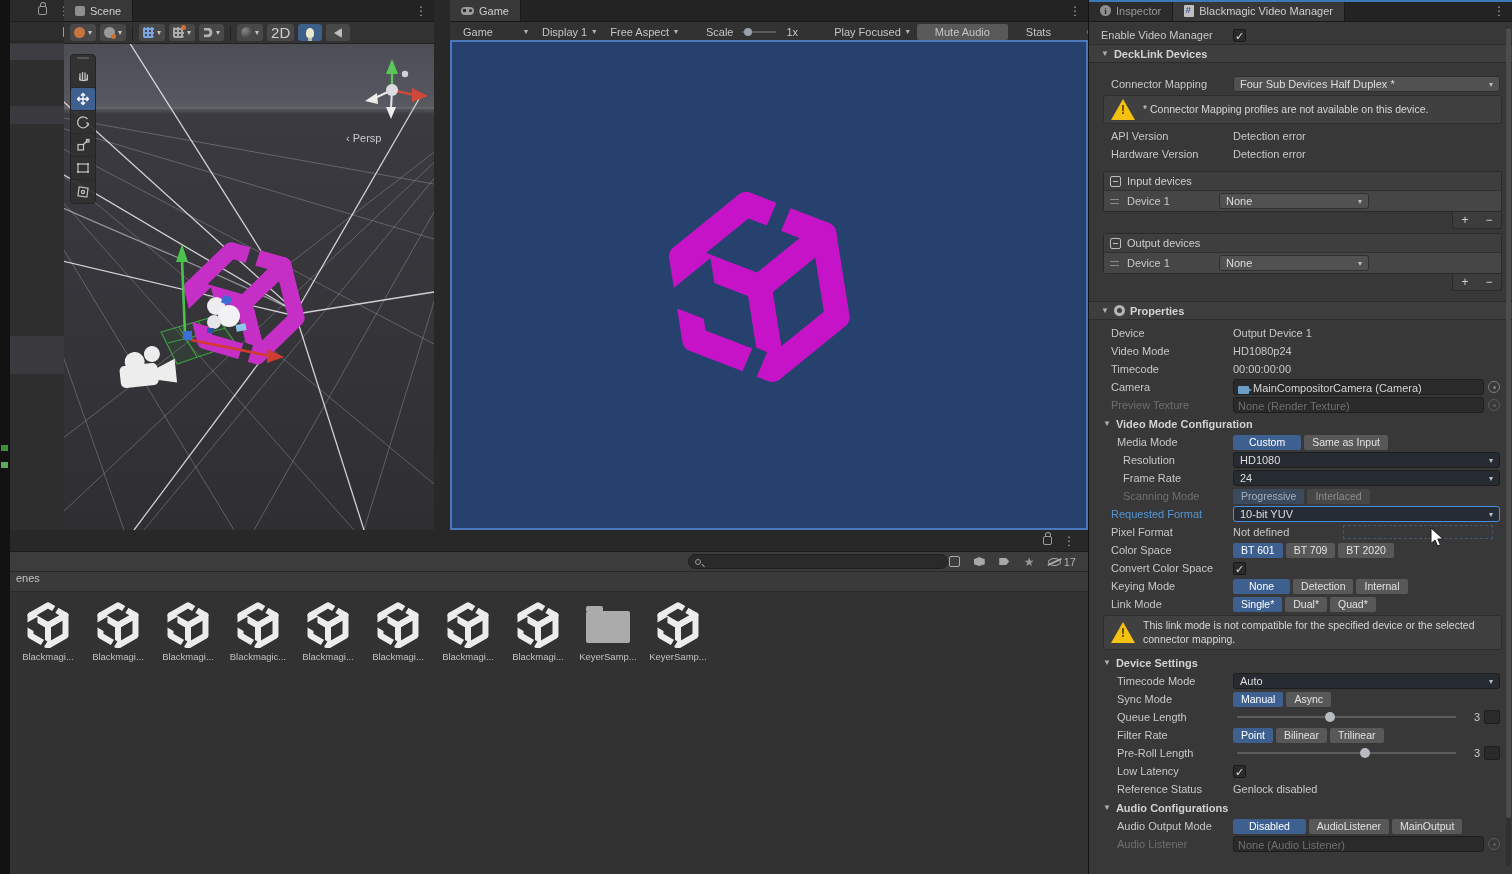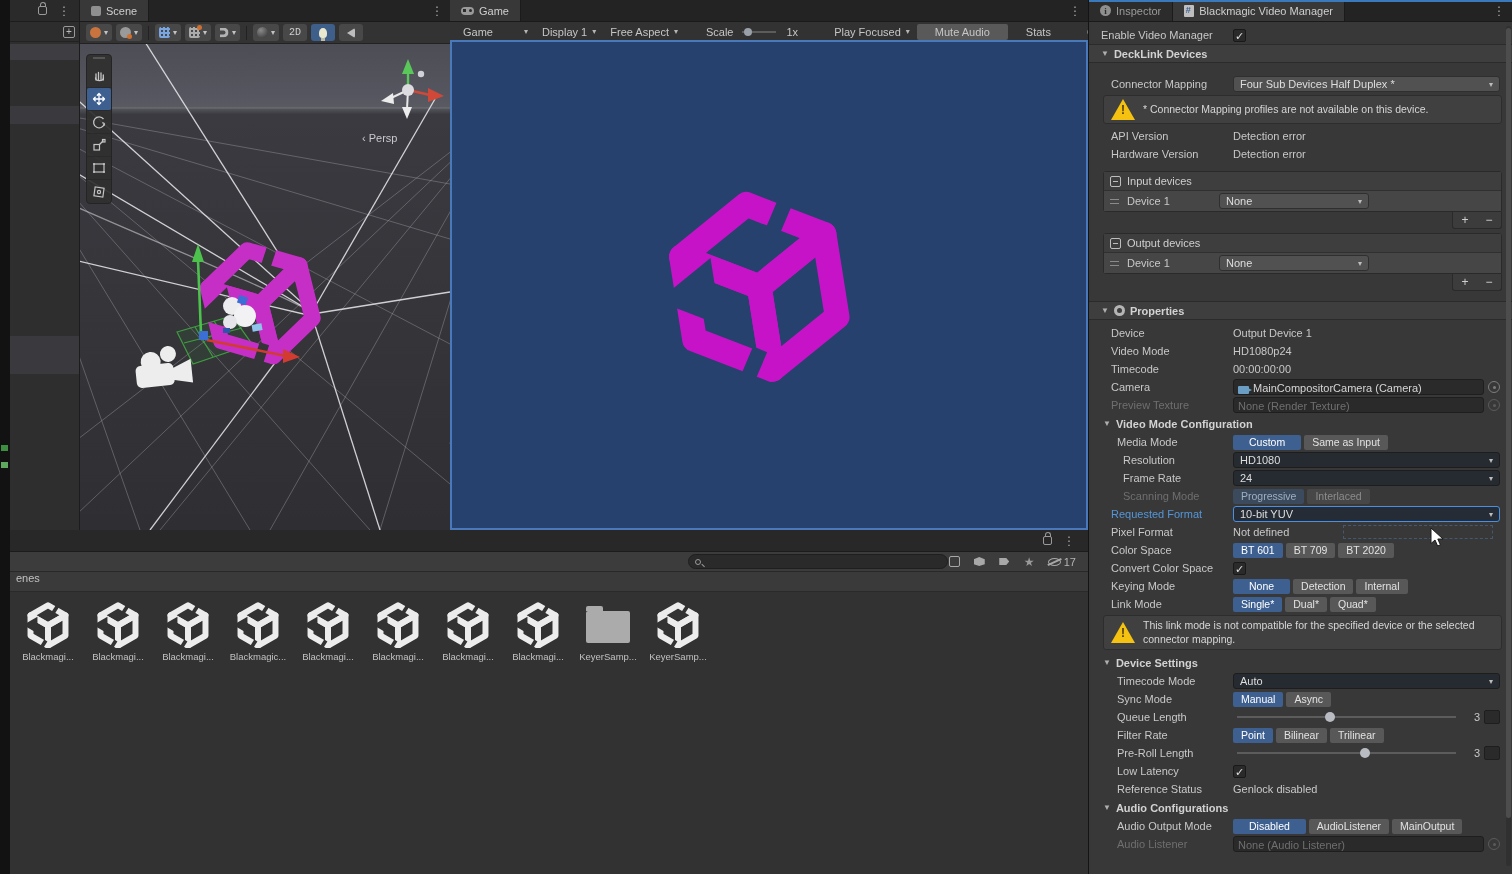--- a/index.html
+++ b/index.html
@@ -26,39 +26,39 @@
   .scripticon { width:10px; height:12px; background:#bfbfbf; border-radius:1px; position:relative; }
   .scripticon::before { content:"#"; position:absolute; left:1.5px; top:0px; font-size:9px; color:#3a5f8f; font-weight:bold; }
   
   #blackedge { position:absolute; left:0; top:0; width:10px; height:874px; background:#121212; z-index:6; }
   #blackedge .gmark { position:absolute; left:1px; width:7px; height:6px; background:#3e8e41; }
   #hier { left:10px; top:0; width:70px; height:530px; background:#2e2e2e; border-right:1px solid #1c1c1c; }
   #hier .hhead { height:22px; background:#2a2a2a; display:flex; align-items:center; justify-content:flex-end; gap:2px; padding-right:2px; border-bottom:1px solid #1d1d1d; }
   #hier .hrow { position:absolute; left:0; width:100%; background:#3d3d42; }
   .addicon { width:12px; height:12px; border:1px solid #9a9a9a; border-radius:2px; color:#bbb; font-size:10px; line-height:10px; text-align:center; margin-right:4px; }
   
-  #scene { left:80px; top:0; width:370px; height:530px; }
+  #scene { left:64px; top:0; width:370px; height:530px; }
   .stb { height:22px; background:#333333; display:flex; align-items:center; padding:0 4px; border-bottom:1px solid #222; }
   .sbtn { height:17px; min-width:24px; background:#484848; border-radius:3px; margin:0 2px; display:flex; align-items:center; justify-content:center; gap:3px; padding:0 4px; }
   .sbtn.active { background:#3e5f8a; }
   .sbtn .caret { font-size:8px; color:#c2c2c2; }
   .sdiv { width:1px; height:14px; background:#222; margin:0 4px; }
   .mi { width:11px; height:11px; border-radius:2px; }
   .mi-tool { background:#c9743f; border-radius:50%; }
   .mi-pivot { background:#9a9a9a; border-radius:50%; position:relative; }
   .mi-pivot::after { content:""; position:absolute; right:-1px; bottom:-1px; width:5px; height:5px; border-radius:50%; background:#d07030; }
   .mi-grid { background:repeating-linear-gradient(0deg,#79a6e0 0 2px,transparent 2px 4px),repeating-linear-gradient(90deg,#79a6e0 0 2px,transparent 2px 4px); }
   .mi-snap { background:repeating-linear-gradient(0deg,#ababab 0 2px,transparent 2px 4px),repeating-linear-gradient(90deg,#ababab 0 2px,transparent 2px 4px); position:relative; }
   .mi-snap::after { content:""; position:absolute; right:-2px; top:-2px; width:5px; height:5px; border-radius:50%; background:#d07030; }
   .mi-magnet { width:10px; height:9px; border:3px solid #b2b2b2; border-top:none; border-radius:0 0 6px 6px; transform:rotate(-90deg); background:none; }
   .mi-sphere { border-radius:50%; background:radial-gradient(circle at 35% 30%, #8a8a8a, #2e2e2e); }
   .mi-bulb { width:8px; height:10px; border-radius:50% 50% 40% 40%; background:#e9e9cf; position:relative; }
   .mi-bulb::after { content:""; position:absolute; left:2px; bottom:-3px; width:4px; height:3px; background:#bdbdaa; }
   .mi-audio { width:0; height:0; border-top:5px solid transparent; border-bottom:5px solid transparent; border-right:8px solid #bdbdbd; position:relative; }
-  .mi-2d { font-size:10px; color:#cfcfcf;font-family:Liberation Mono, monospace; }
+  .mi-2d { font-size:15px; color:#cfcfcf; }
   #sceneview { position:absolute; left:0; top:44px; width:370px; height:486px; overflow:hidden;
     background:linear-gradient(#4d4d55 0%, #565660 11%, #5a5a62 13%, #3a3a40 14.5%, #2f2f33 100%); }
   #tools { position:absolute; left:6px; top:10px; width:26px; background:rgba(48,48,48,.92); border:1px solid #242424; border-radius:4px; padding-top:8px; z-index:4; }
   #tools .tgrip { height:6px; margin:-6px 6px 2px 6px; border-top:2px solid #555; }
   .toolbtn { width:24px; height:23px; display:flex; align-items:center; justify-content:center; border-bottom:1px solid #2a2a2a; }
   .toolbtn.sel { background:#3e6091; border-radius:2px; }
   .persp { position:absolute; left:282px; top:88px; color:#c9c9cf; font-size:11px; z-index:3; }
   
   #game { left:450px; top:0; width:638px; height:530px; }
   .gtb { height:20px; background:#323232; display:flex; align-items:center; padding:0 6px; color:#c6c6c6; border-bottom:1px solid #222; overflow:hidden; }

